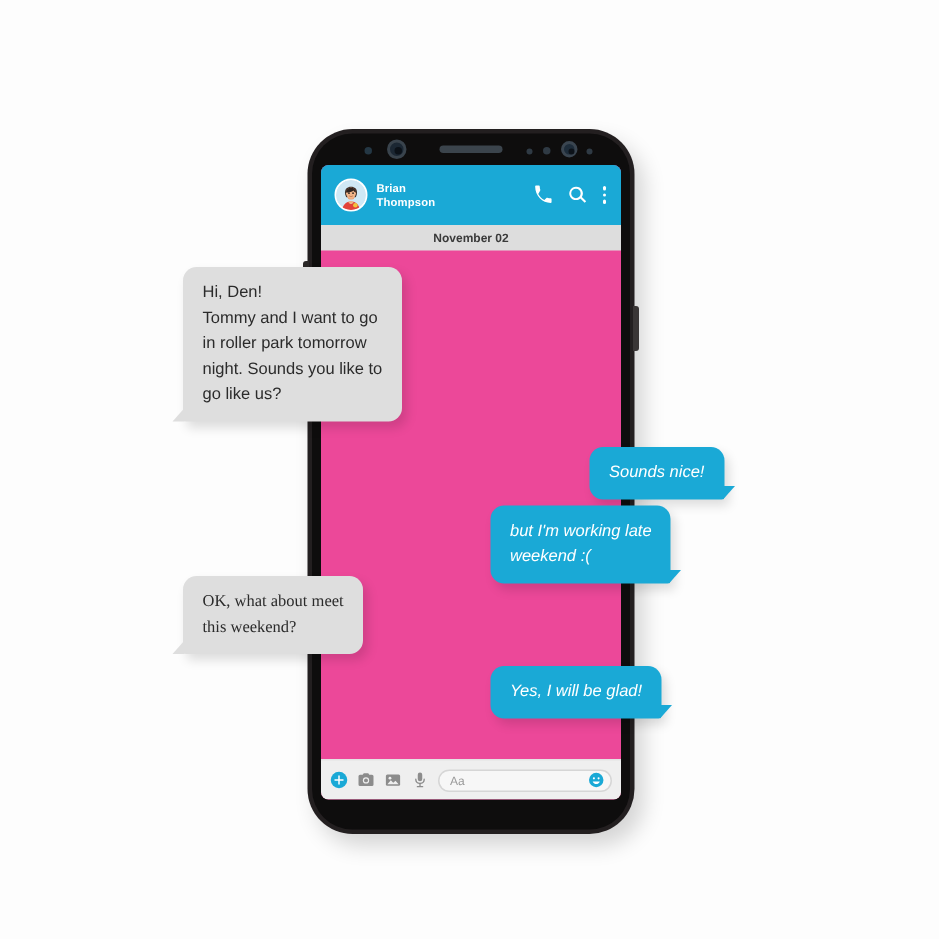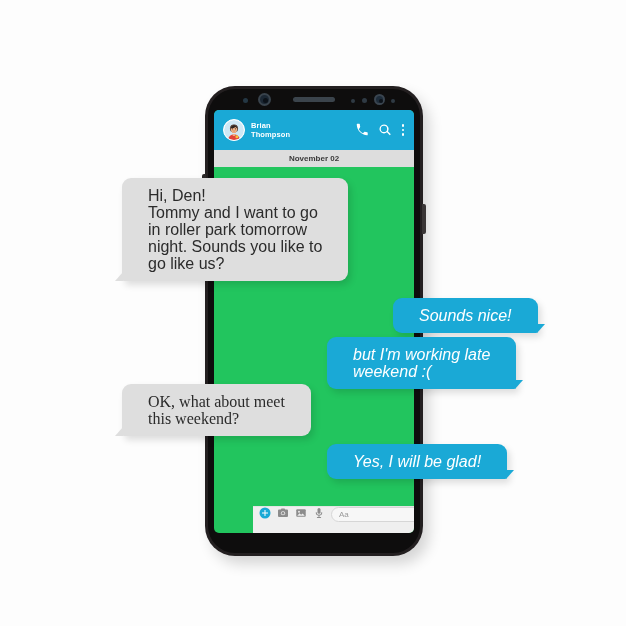--- a/index.html
+++ b/index.html
@@ -42,21 +42,21 @@
     background: #0e0d0d;
   }
 
   
   #screen {
     position: absolute;
     left: 9px;
     top: 24px;
     width: 200px;
     height: 423px;
-    background: #22c55e;
+    background: #ec4899;
     border-radius: 5px;
     overflow: hidden;
   }
 
   
   .sensor {
     position: absolute;
     border-radius: 50%;
     background: #2f3a44;
   }
@@ -208,23 +208,23 @@
   #messages {
     position: absolute;
     left: 0; top: 0;
     width: 626px; height: 626px;
     pointer-events: none;
   }
   .bubble {
     position: absolute;
     box-sizing: border-box;
     pointer-events: auto;
-    font-size: 16px;
+    font-size: 11px;
     line-height: 17px;
-    padding: 9px 26px;
+    padding: 9px 13px;
     border-radius: 9px;
   }
   .bubble .line { display: block; white-space: nowrap; }
 
   .bubble.left {
     background: #dedede;
     color: #2b2b2b;
     box-shadow: 3px 4px 7px rgba(0,0,0,0.13);
     border-bottom-left-radius: 2px;
   }
@@ -266,26 +266,25 @@
 
   
   #input-bar {
     position: absolute;
     left: 0;
     bottom: 0;
     width: 200px;
     height: 27px;
     background: #efefef;
     display: flex;
-    align-items: flex-start;
+    align-items: center;
     padding: 0 6px;
     box-sizing: border-box;
     gap: 6px;
     border-top: 1px solid #e4e4e4;
-    margin-left: 39px;
   }
   .bar-icon {
     width: 12px; height: 12px;
     flex: 0 0 auto;
     display: block;
   }
   .bar-icon svg { display: block; width:100%; height:100%; }
   #text-field {
     flex: 1 1 auto;
     height: 15px;

